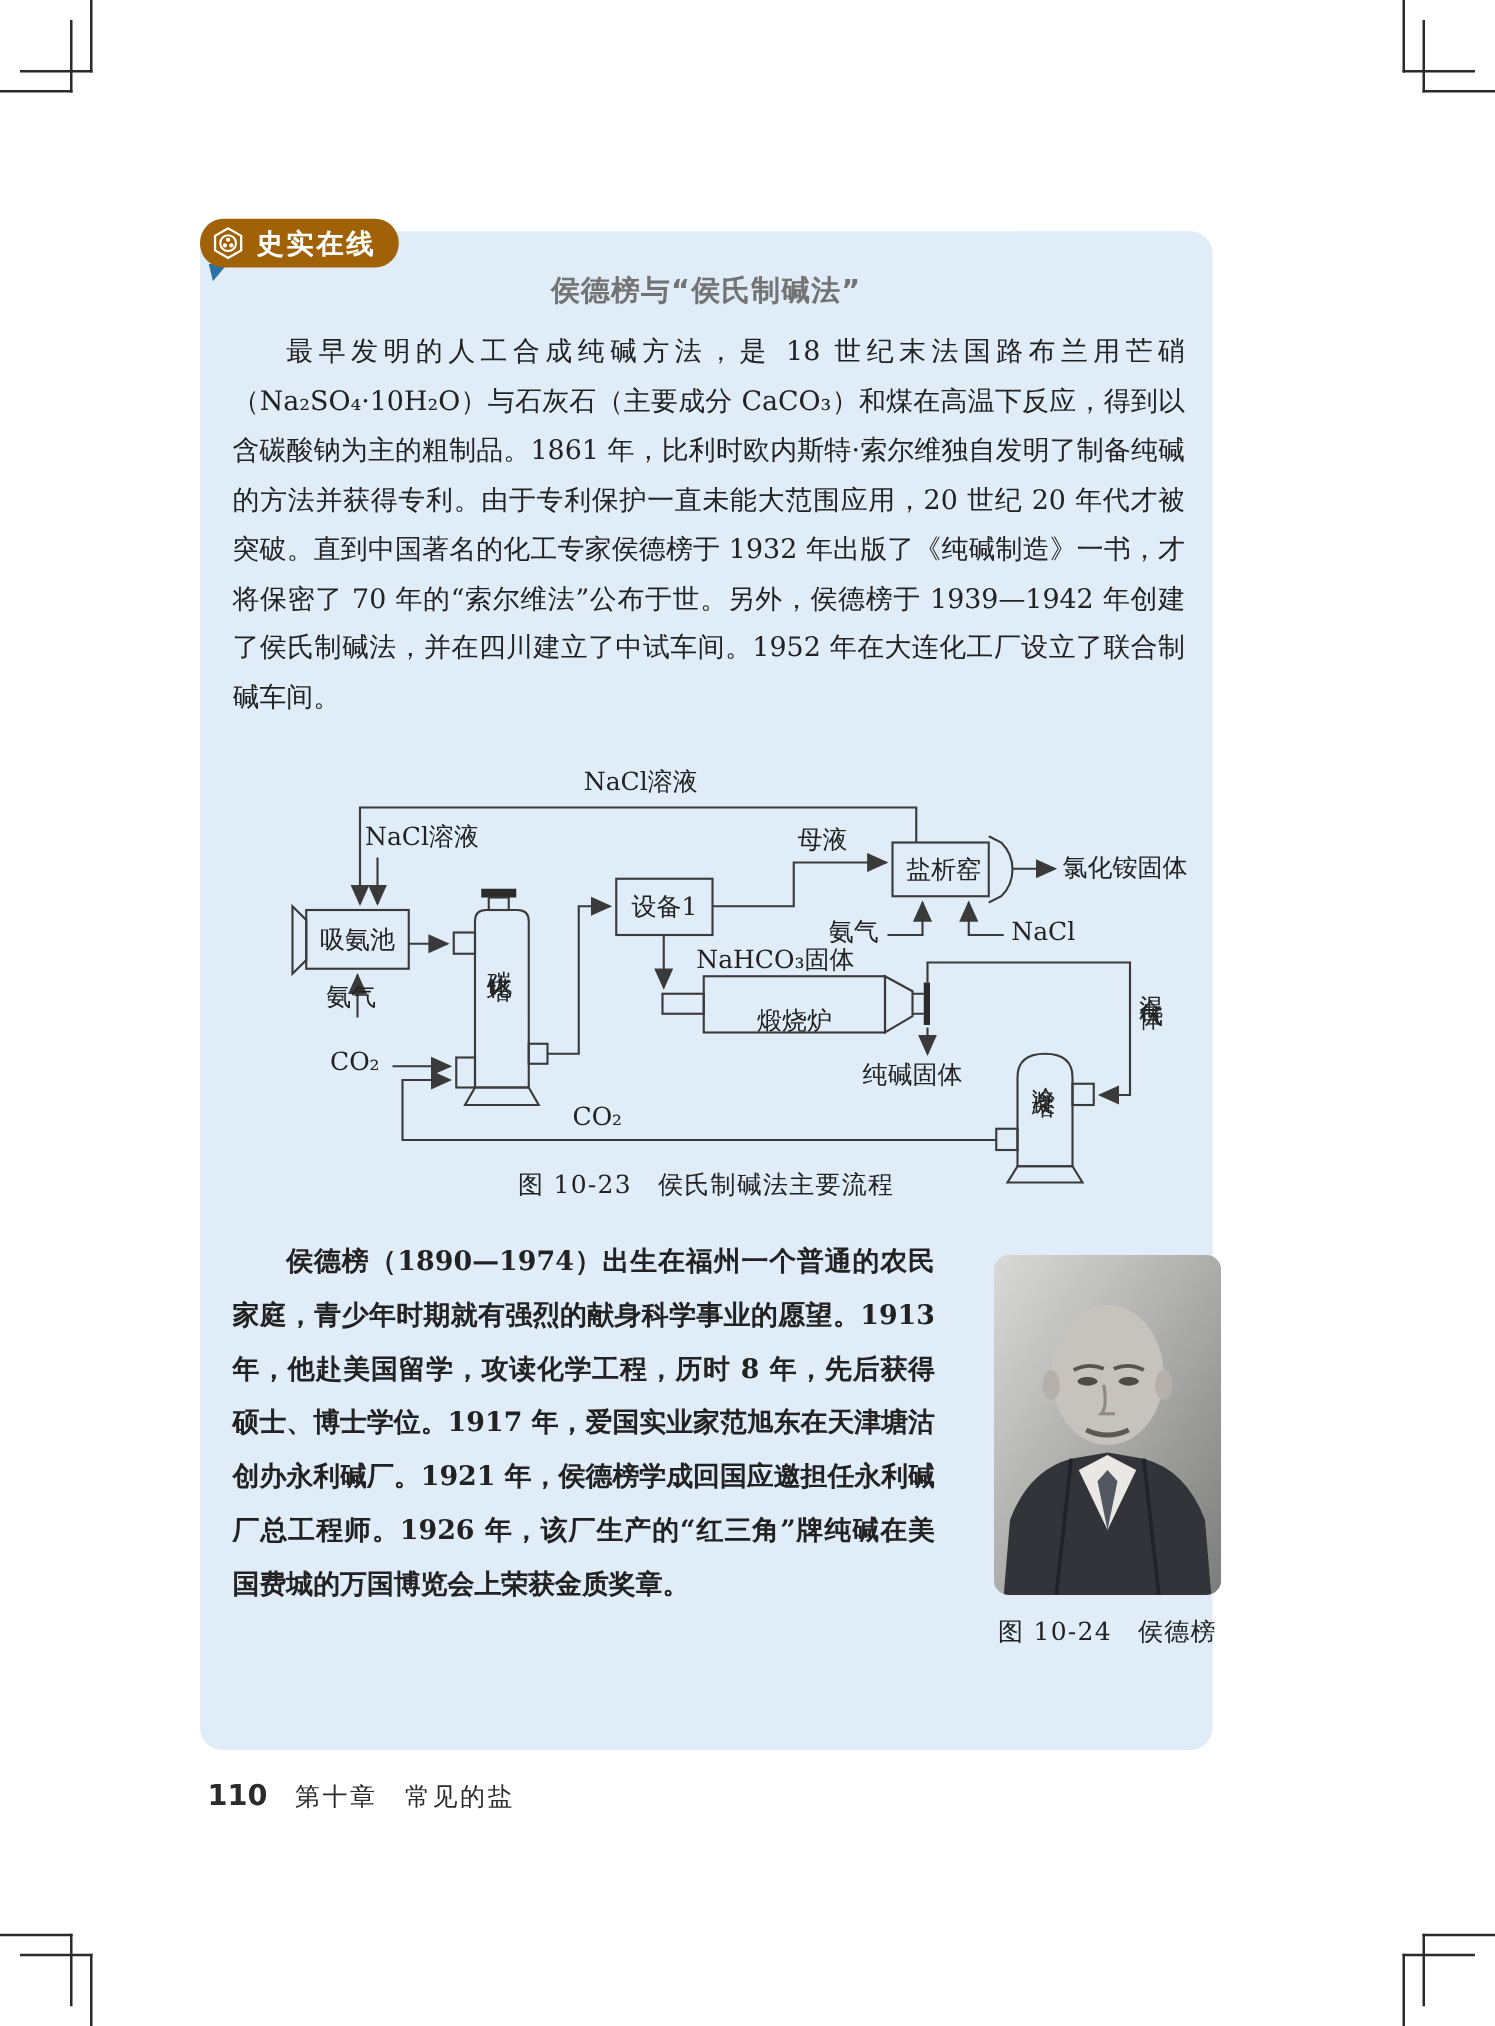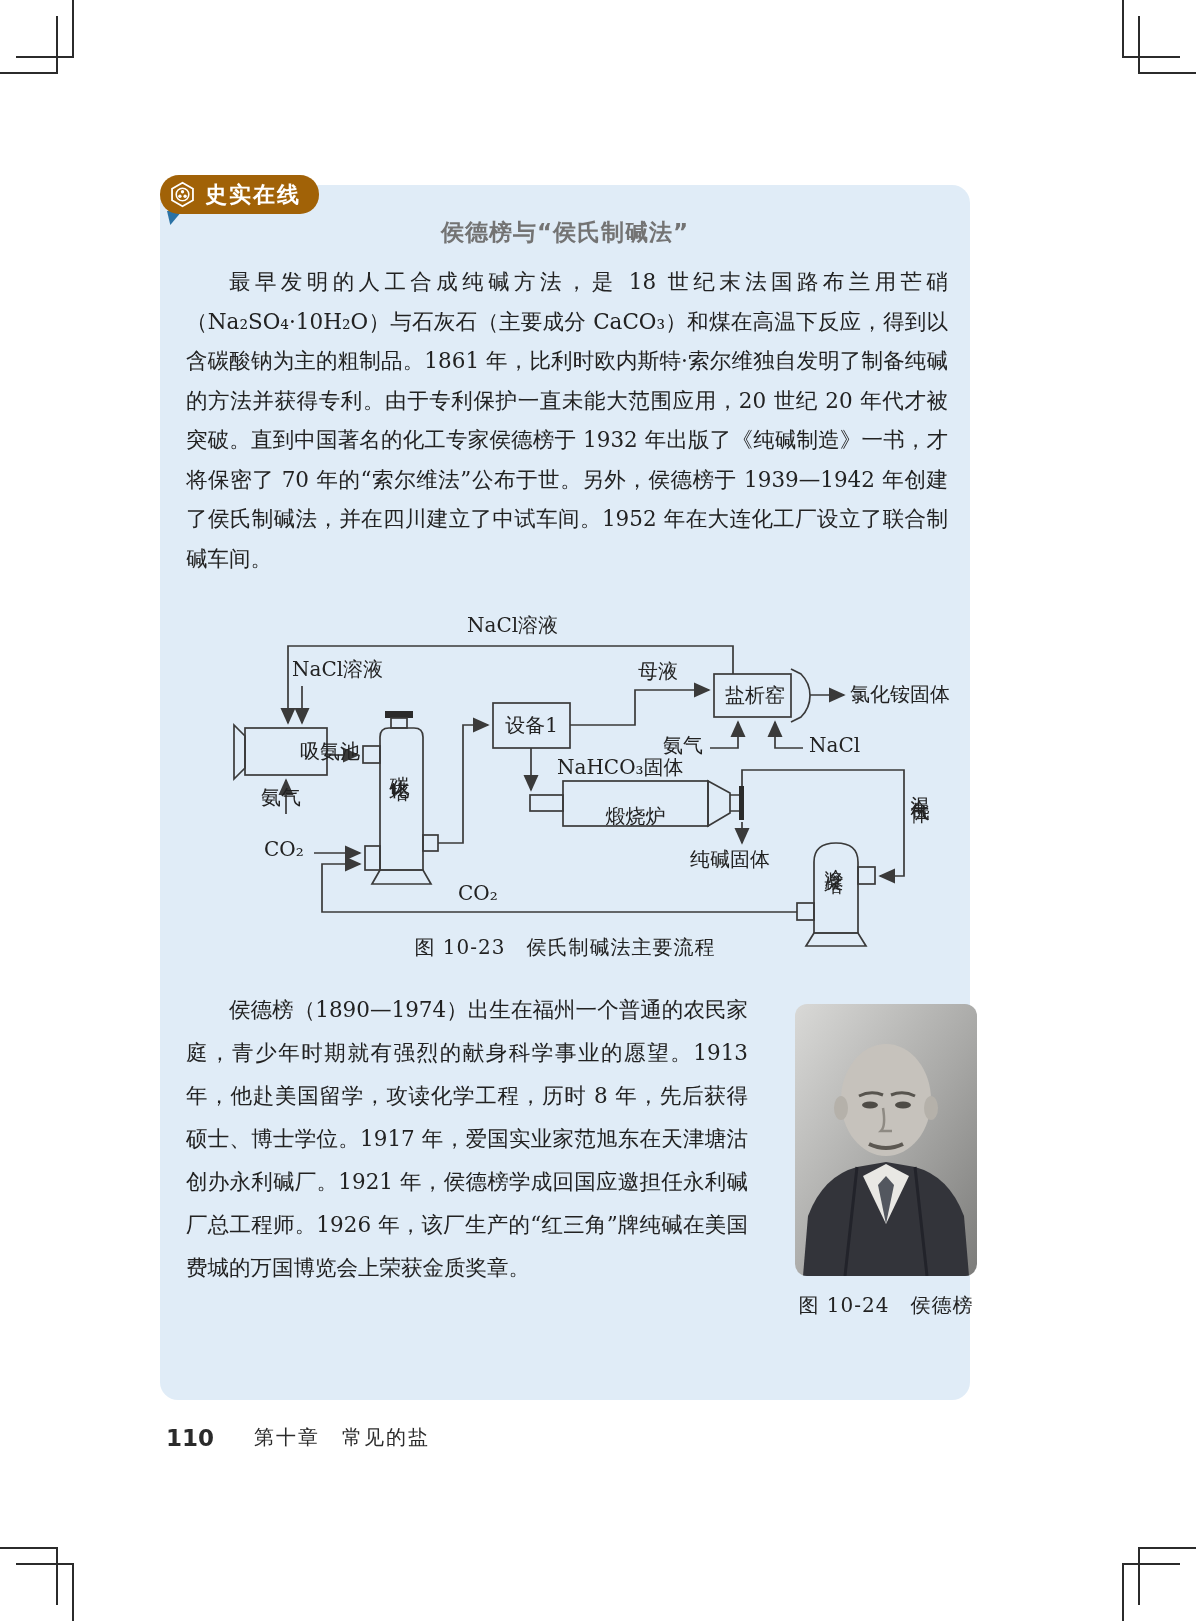--- a/index.html
+++ b/index.html
@@ -36,27 +36,27 @@
   .diagram{position:absolute;left:230px;top:598px;width:750px;height:360px;}
   .diagram svg{position:absolute;left:0;top:0;}
   .dlabel{position:absolute;font-size:20px;color:#222;white-space:nowrap;line-height:1.1;}
   .dbox{position:absolute;display:flex;align-items:center;justify-content:center;
     font-size:20px;color:#222;white-space:nowrap;}
   .vlabel{writing-mode:vertical-rl;text-orientation:upright;letter-spacing:3px;}
   .fig-caption{position:absolute;left:160px;top:934px;width:810px;text-align:center;
     font-size:20px;color:#222;letter-spacing:1px;}
   
   .bio-text{position:absolute;left:186px;top:988px;width:562px;font-size:21.5px;
-    line-height:43px;text-align:justify;text-indent:2em;color:#222;}
+    line-height:43px;text-align:justify;text-indent:2em;color:#222;font-weight:bold;}
   .photo{position:absolute;left:795px;top:1004px;width:182px;height:272px;border-radius:12px;
     overflow:hidden;}
   .photo-caption{position:absolute;left:771px;top:1292px;width:230px;text-align:center;
     font-size:20px;color:#222;letter-spacing:1px;}
   
-  .footer{position:absolute;left:166px;top:1424px;display:flex;align-items:center;gap:40px;}
+  .footer{position:absolute;left:166px;top:1424px;display:flex;align-items:flex-start;gap:22px;}
   .footer .pn{font-family:"DejaVu Sans","Liberation Sans",sans-serif;font-weight:bold;
     font-size:23px;color:#2b2b2b;}
   .footer .ch{font-size:20px;color:#2b2b2b;letter-spacing:2px;}
 </style>
 </head>
 <body>
 
 <div class="crop tl-o"></div>
 <div class="crop tl-i"></div>
 <div class="crop tr-o"></div>
@@ -155,21 +155,21 @@
         <path d="M584,335 L584,264 Q584,245 606,245 Q628,245 628,264 L628,335 Z"></path>
         <rect x="628" y="269" width="17" height="17"></rect>
         <rect x="567" y="305" width="17" height="17"></rect>
         <polygon points="584,335 576,348 636,348 628,335"></polygon>
       </g>
     </g>
   </svg>
 
   <div class="dlabel" style="left:237px;top:16px;">NaCl溶液</div>
   <div class="dlabel" style="left:62px;top:60px;">NaCl溶液</div>
-  <div class="dbox" style="left:15px;top:130px;width:82px;height:47px;padding-left:44px;">吸氨池</div>
+  <div class="dbox" style="left:15px;top:130px;width:82px;height:47px;">吸氨池</div>
   <div class="dlabel" style="left:31px;top:188px;">氨气</div>
   <div class="dlabel" style="left:34px;top:240px;">CO₂</div>
   <div class="dlabel vlabel" style="left:159px;top:162px;height:100px;">碳化塔</div>
   <div class="dbox" style="left:263px;top:105px;width:77px;height:45px;">设备1</div>
   <div class="dlabel" style="left:408px;top:62px;">母液</div>
   <div class="dbox" style="left:484px;top:76px;width:82px;height:43px;">盐析窑</div>
   <div class="dlabel" style="left:620px;top:85px;">氯化铵固体</div>
   <div class="dlabel" style="left:433px;top:136px;">氨气</div>
   <div class="dlabel" style="left:579px;top:136px;">NaCl</div>
   <div class="dlabel" style="left:327px;top:158px;">NaHCO₃固体</div>

